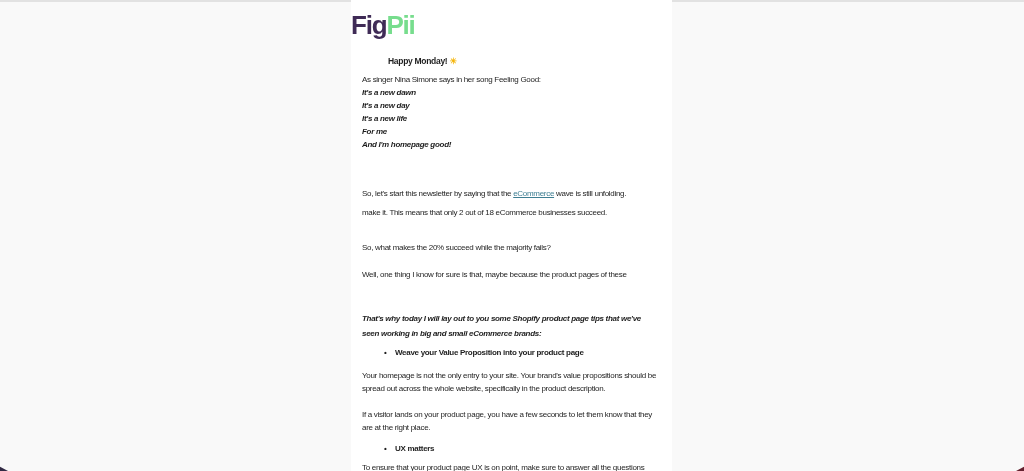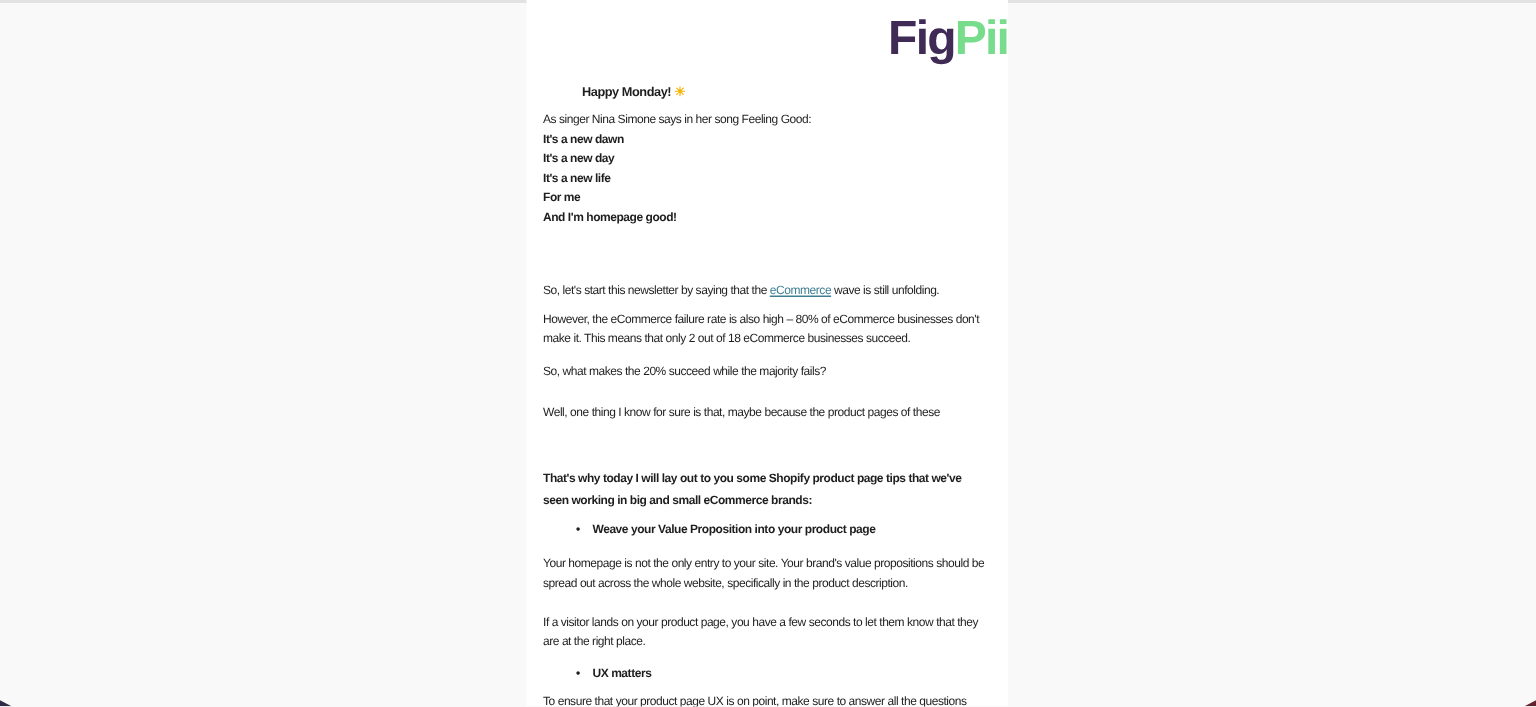--- a/index.html
+++ b/index.html
@@ -14,29 +14,29 @@
     position:absolute; top:0; left:0; width:1024px; height:2px;
     background:#e2e2e2;
   }
   .email-col {
     position:absolute; left:351px; top:0; width:321px; height:471px;
     background:#ffffff;
     font-size:8px; letter-spacing:-0.3px; line-height:13px;
   }
   .logo {
     position:absolute; top:9px; left:0; width:100%;
-    text-align:right; font-size:32px; font-weight:800;
+    text-align:left; font-size:26px; font-weight:800;
     letter-spacing:-1.2px; line-height:32px;
   }
   .logo .fig { color:#3f2b56; }
   .logo .pii { color:#77dd8d; }
   .blk { position:absolute; left:11px; width:299px; }
   .ln { white-space:nowrap; line-height:13px; }
   .b  { font-weight:700; }
-  .bi { font-weight:700; }
+  .bi { font-weight:700; font-style:italic; }
   .greet { font-size:8.5px; font-weight:700;margin-left:26px; }
   .sun { color:#f5b50a; font-size:8.5px; }
   a.lnk { color:#3e7e92; text-decoration:underline; cursor:pointer;margin-top:43px; }
   .thatswhy .ln { line-height:15px; }
   .bullet-item { padding-left:22px; }
   .bullet-item .dot { display:inline-block; width:11px; font-weight:700; }
   .corner { position:absolute; bottom:0; width:8px; height:6px; }
   .corner.bl { left:0;  background:#312a44; clip-path:polygon(0 100%, 0 30%, 100% 100%); }
   .corner.br { right:0; background:#64212f; clip-path:polygon(100% 100%, 100% 30%, 0 100%); }
 </style>
@@ -64,21 +64,20 @@
     <div class="ln bi">For me</div>
     <div class="ln bi">And I'm homepage good!</div>
   </div>
 
 
   <div class="blk ln" style="top:187px">
     <span>So, let's start this newsletter by saying that the </span><a class="lnk">eCommerce</a><span> wave is still unfolding.</span>
   </div>
 
   <div class="blk" style="top:206px">
-    <div class="ln">However, the eCommerce failure rate is also high – 80% of eCommerce businesses don't</div>
     <div class="ln">make it. This means that only 2 out of 18 eCommerce businesses succeed.</div>
   </div>
 
   <div class="blk ln" style="top:241px">So, what makes the 20% succeed while the majority fails?</div>
 
   <div class="blk" style="top:268px">
     <div class="ln">Well, one thing I know for sure is that, maybe because the product pages of these</div>
   </div>
 
   <div class="blk ln bullet-item" style="top:346px">

